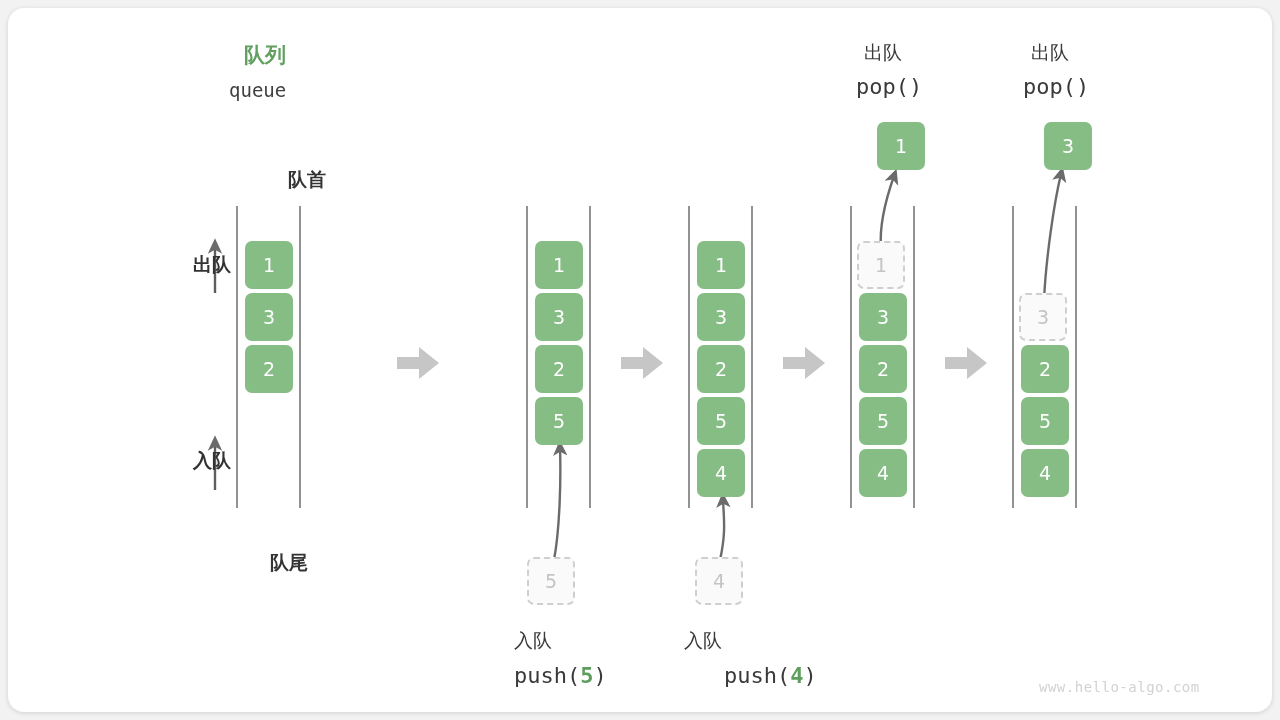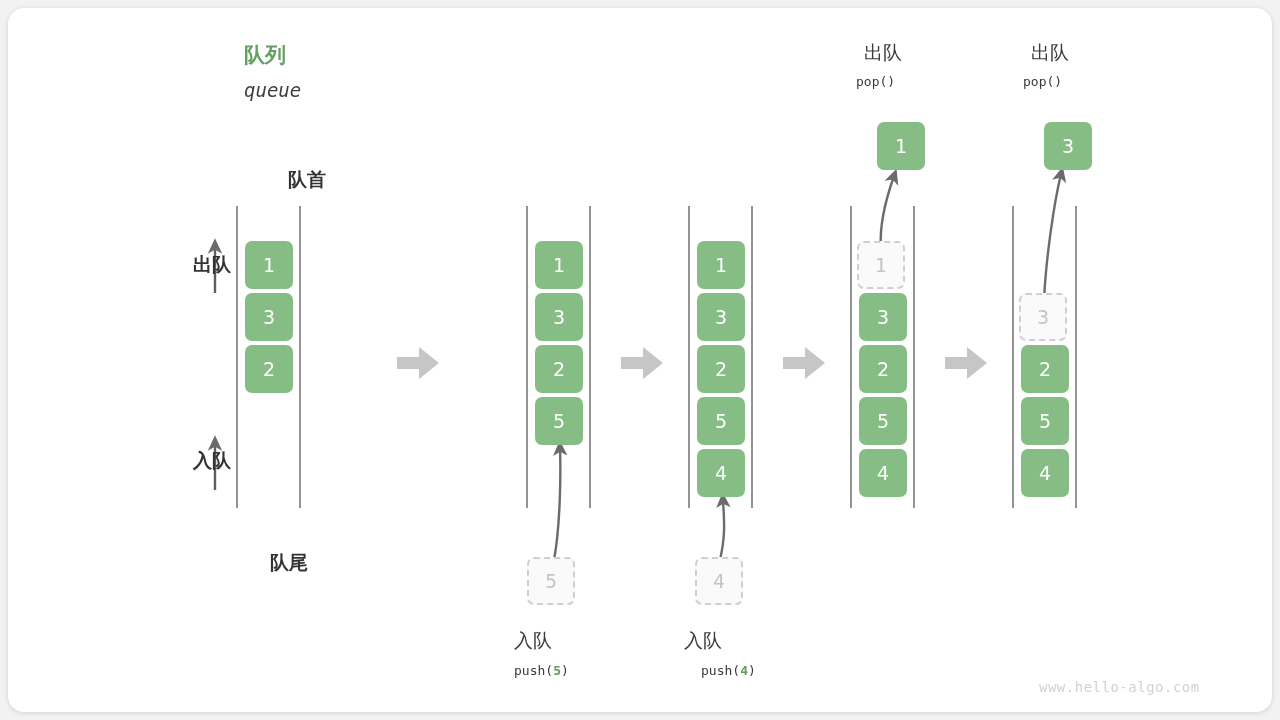--- a/index.html
+++ b/index.html
@@ -15,21 +15,21 @@
     box-shadow:0 1px 5px rgba(0,0,0,.14);
   }
   .stage{position:absolute;left:0;top:0;width:1264px;height:704px;}
 
   
   .txt{position:absolute;white-space:pre;color:#3a3a3a;}
   .ttl-cn{font-size:21px;font-weight:bold;color:#61a061;}
   .ttl-en{font-size:19px;color:#3f3f3f;font-family:"DejaVu Sans Mono","Liberation Mono",monospace;}
   .lbl-bold{font-size:19px;font-weight:bold;color:#333;margin-left:41px;}
   .lbl-cn{font-size:19px;color:#3a3a3a;}
-  .lbl-code{font-size:13px;color:#3a3a3a;font-family:"DejaVu Sans Mono","Liberation Mono",monospace;}
+  .lbl-code{font-size:22px;color:#3a3a3a;font-family:"DejaVu Sans Mono","Liberation Mono",monospace;}
   .green-num{color:#5d9e5d;font-weight:bold;}
   .watermark{position:absolute;font-size:14px;color:#d2d2d2;
              font-family:"DejaVu Sans Mono","Liberation Mono",monospace;letter-spacing:.5px;}
 
   
   .cell{
     position:absolute;width:48px;height:48px;border-radius:7px;
     background:#85bd85;color:#ffffff;
     font-size:19px;line-height:48px;text-align:center;
   }
@@ -89,21 +89,21 @@
       <path d="M546,552 C552,520 553,470 552,440" fill="none" stroke="#6b6b6b" stroke-width="2.4" marker-end="url(#ah)"></path>
 
       <path d="M712,552 C718,525 716,512 715,492" fill="none" stroke="#6b6b6b" stroke-width="2.4" marker-end="url(#ah)"></path>
 
       <path d="M873,240 C871,215 880,185 886,168" fill="none" stroke="#6b6b6b" stroke-width="2.4" marker-end="url(#ah)"></path>
 
       <path d="M1036,292 C1038,250 1046,195 1053,166" fill="none" stroke="#6b6b6b" stroke-width="2.4" marker-end="url(#ah)"></path>
     </svg>
 
     <div class="txt ttl-cn" style="left:236px;top:33px;">队列</div>
-    <div class="txt ttl-en" style="left:236px;top:71px;font-style:italic;">queue</div>
+    <div class="txt ttl-en" style="left:221px;top:71px;">queue</div>
 
     <div class="txt lbl-bold" style="left:239px;top:159px;">队首</div>
     <div class="txt lbl-bold" style="left:221px;top:542px;">队尾</div>
 
     <div class="txt lbl-bold" style="left:144px;top:244px;">出队</div>
     <div class="txt lbl-bold" style="left:144px;top:440px;">入队</div>
 
     <div class="cell" style="left:237px;top:233px;">1</div>
     <div class="cell" style="left:237px;top:285px;">3</div>
     <div class="cell" style="left:237px;top:337px;">2</div>
@@ -131,21 +131,21 @@
     <div class="cell ghost" style="left:1011px;top:285px;">3</div>
     <div class="cell" style="left:1013px;top:337px;">2</div>
     <div class="cell" style="left:1013px;top:389px;">5</div>
     <div class="cell" style="left:1013px;top:441px;">4</div>
     <div class="cell pop" style="left:1036px;top:114px;">3</div>
 
     <div class="txt lbl-cn" style="left:506px;top:620px;">入队</div>
     <div class="txt lbl-code" style="left:506px;top:655px;"><span>push(</span><span class="green-num">5</span><span>)</span></div>
 
     <div class="txt lbl-cn" style="left:676px;top:620px;">入队</div>
-    <div class="txt lbl-code" style="left:693px;top:655px;"><span>push(</span><span class="green-num">4</span><span>)</span></div>
+    <div class="txt lbl-code" style="left:716px;top:655px;"><span>push(</span><span class="green-num">4</span><span>)</span></div>
 
     <div class="txt lbl-cn" style="left:856px;top:32px;">出队</div>
     <div class="txt lbl-code" style="left:848px;top:66px;">pop()</div>
 
     <div class="txt lbl-cn" style="left:1023px;top:32px;">出队</div>
     <div class="txt lbl-code" style="left:1015px;top:66px;">pop()</div>
 
     <div class="watermark" style="left:1031px;top:671px;">www.hello-algo.com</div>
 
   </div>

